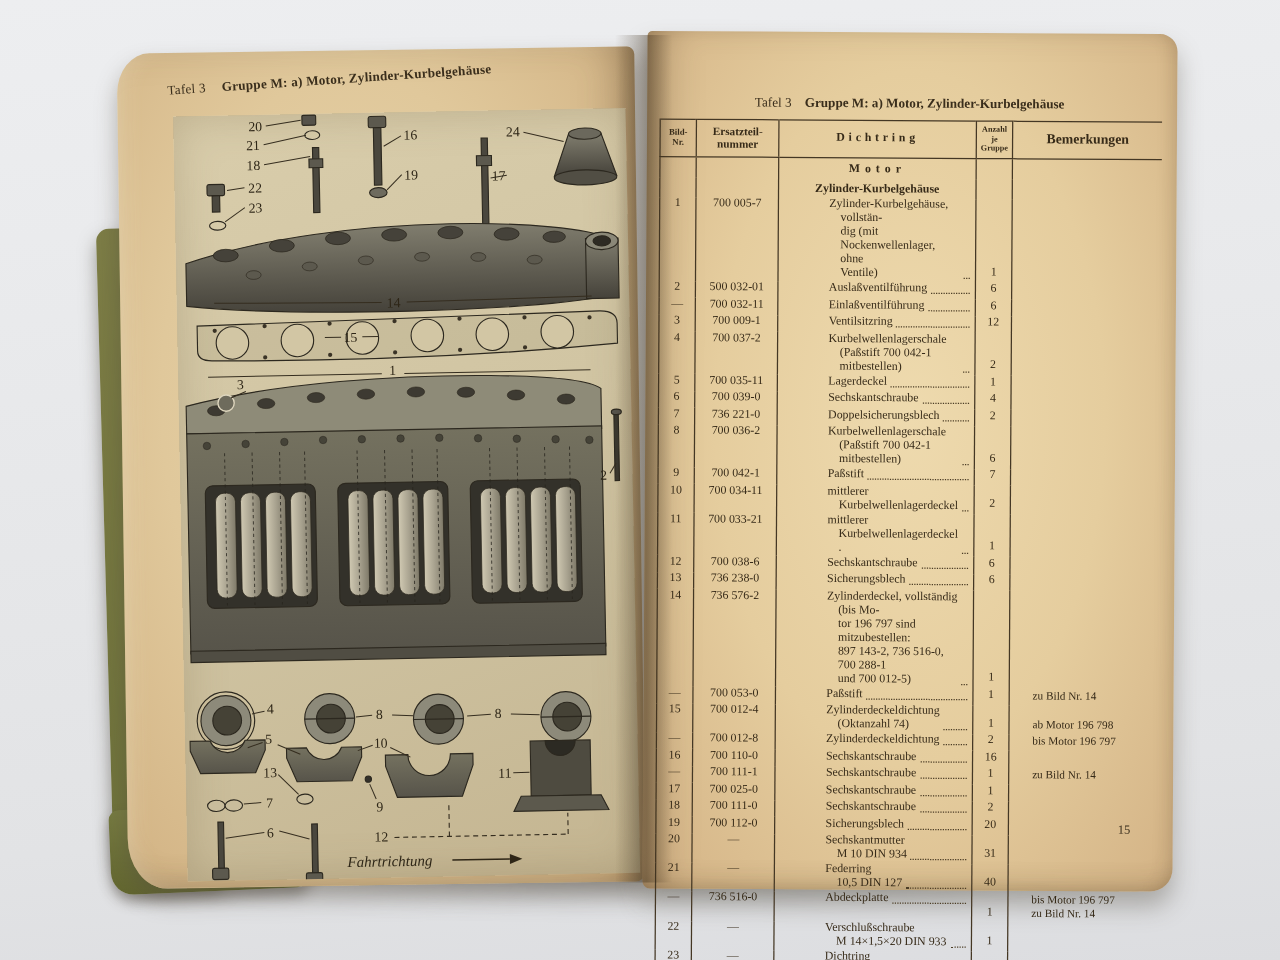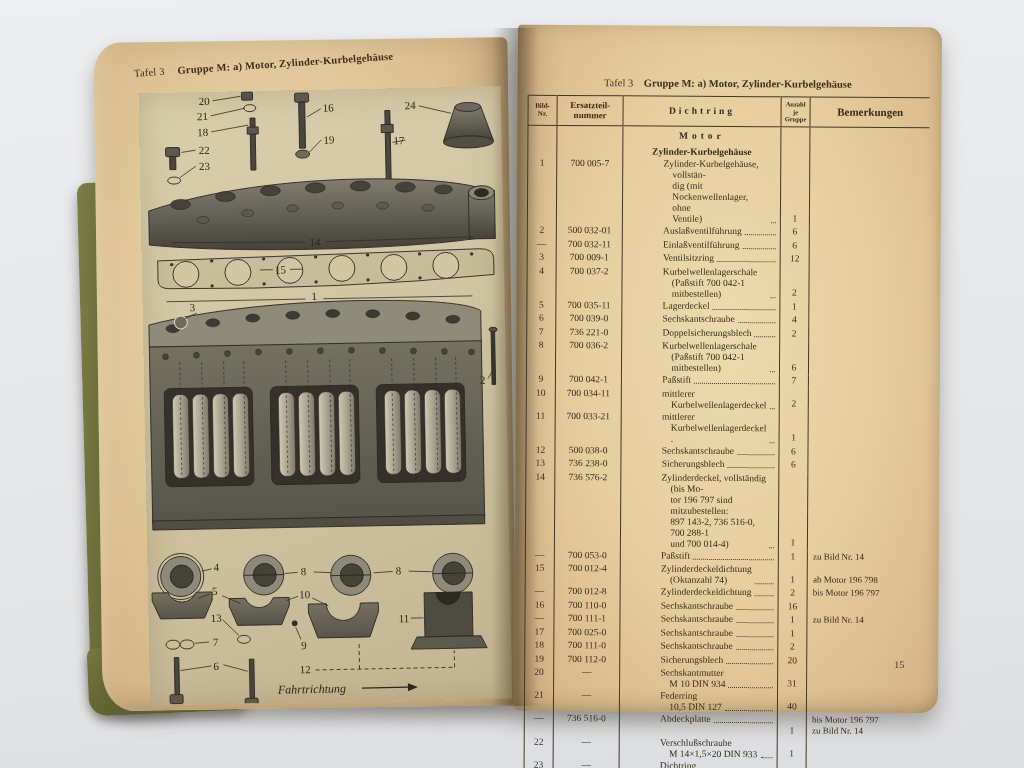--- a/index.html
+++ b/index.html
@@ -66,21 +66,21 @@
   #parts-table th,#parts-table td{border-left:1.1px solid #443724;}
   #parts-table th:last-child,#parts-table td:last-child{border-right:none;}
   th.h-bild{font-size:7px;line-height:8px;}
   th.h-nr{font-size:9px;line-height:10px;}
   th.h-name{letter-spacing:3px;}
   th.h-qty{font-size:6.5px;line-height:7.5px;letter-spacing:0;}
   th.h-rem{font-size:11px;margin-top:24px;}
   td{padding:.5px 2px;vertical-align:top;}
   td.bild,td.nr{text-align:center;white-space:nowrap;}
   td.qty{text-align:center;vertical-align:bottom;padding-bottom:2px;}
-  td.rem{vertical-align:bottom;padding:0 2px 2px 5px;white-space:pre-line;font-size:9px;}
+  td.rem{vertical-align:bottom;padding:0 2px 2px 18px;white-space:pre-line;font-size:9px;}
   .nmrow{display:flex;align-items:flex-end;padding-left:38px;}
   .nm{white-space:pre-line;padding-left:9px;text-indent:-9px;}
   .lead{flex:1 1 auto;min-width:5px;border-bottom:1.3px dotted #4c3d26;margin:0 2px 2px 3px;}
   tr.sec td{padding-top:4px;padding-bottom:1px;}
   .sec .sechead{text-align:center;font-weight:bold;}
   .sec1 .sechead{letter-spacing:4px;}
   .pageno{position:absolute;right:34px;top:632px;font-size:10px;}
 </style>
 </head>
 <body>
@@ -542,21 +542,21 @@
               <div class="nmrow">
                 <span class="nm">mittlerer Kurbelwellenlagerdeckel .</span>
                 <span class="lead"></span>
               </div>
             </td>
             <td class="qty">1</td>
             <td class="rem"></td>
           </tr>
           <tr>
             <td class="bild">12</td>
-            <td class="nr">500 038-0</td>
+            <td class="nr">700 038-6</td>
             <td>
               <div class="nmrow">
                 <span class="nm">Sechskantschraube</span>
                 <span class="lead"></span>
               </div>
             </td>
             <td class="qty">6</td>
             <td class="rem"></td>
           </tr>
           <tr>
@@ -572,21 +572,21 @@
             <td class="rem"></td>
           </tr>
           <tr>
             <td class="bild">14</td>
             <td class="nr">736 576-2</td>
             <td>
               <div class="nmrow">
                 <span class="nm">Zylinderdeckel, vollständig (bis Mo-
 tor 196 797 sind mitzubestellen:
 897 143-2, 736 516-0, 700 288-1
-und 700 014-4)</span>
+und 700 012-5)</span>
                 <span class="lead"></span>
               </div>
             </td>
             <td class="qty">1</td>
             <td class="rem"></td>
           </tr>
           <tr>
             <td class="bild">—</td>
             <td class="nr">700 053-0</td>
             <td>

